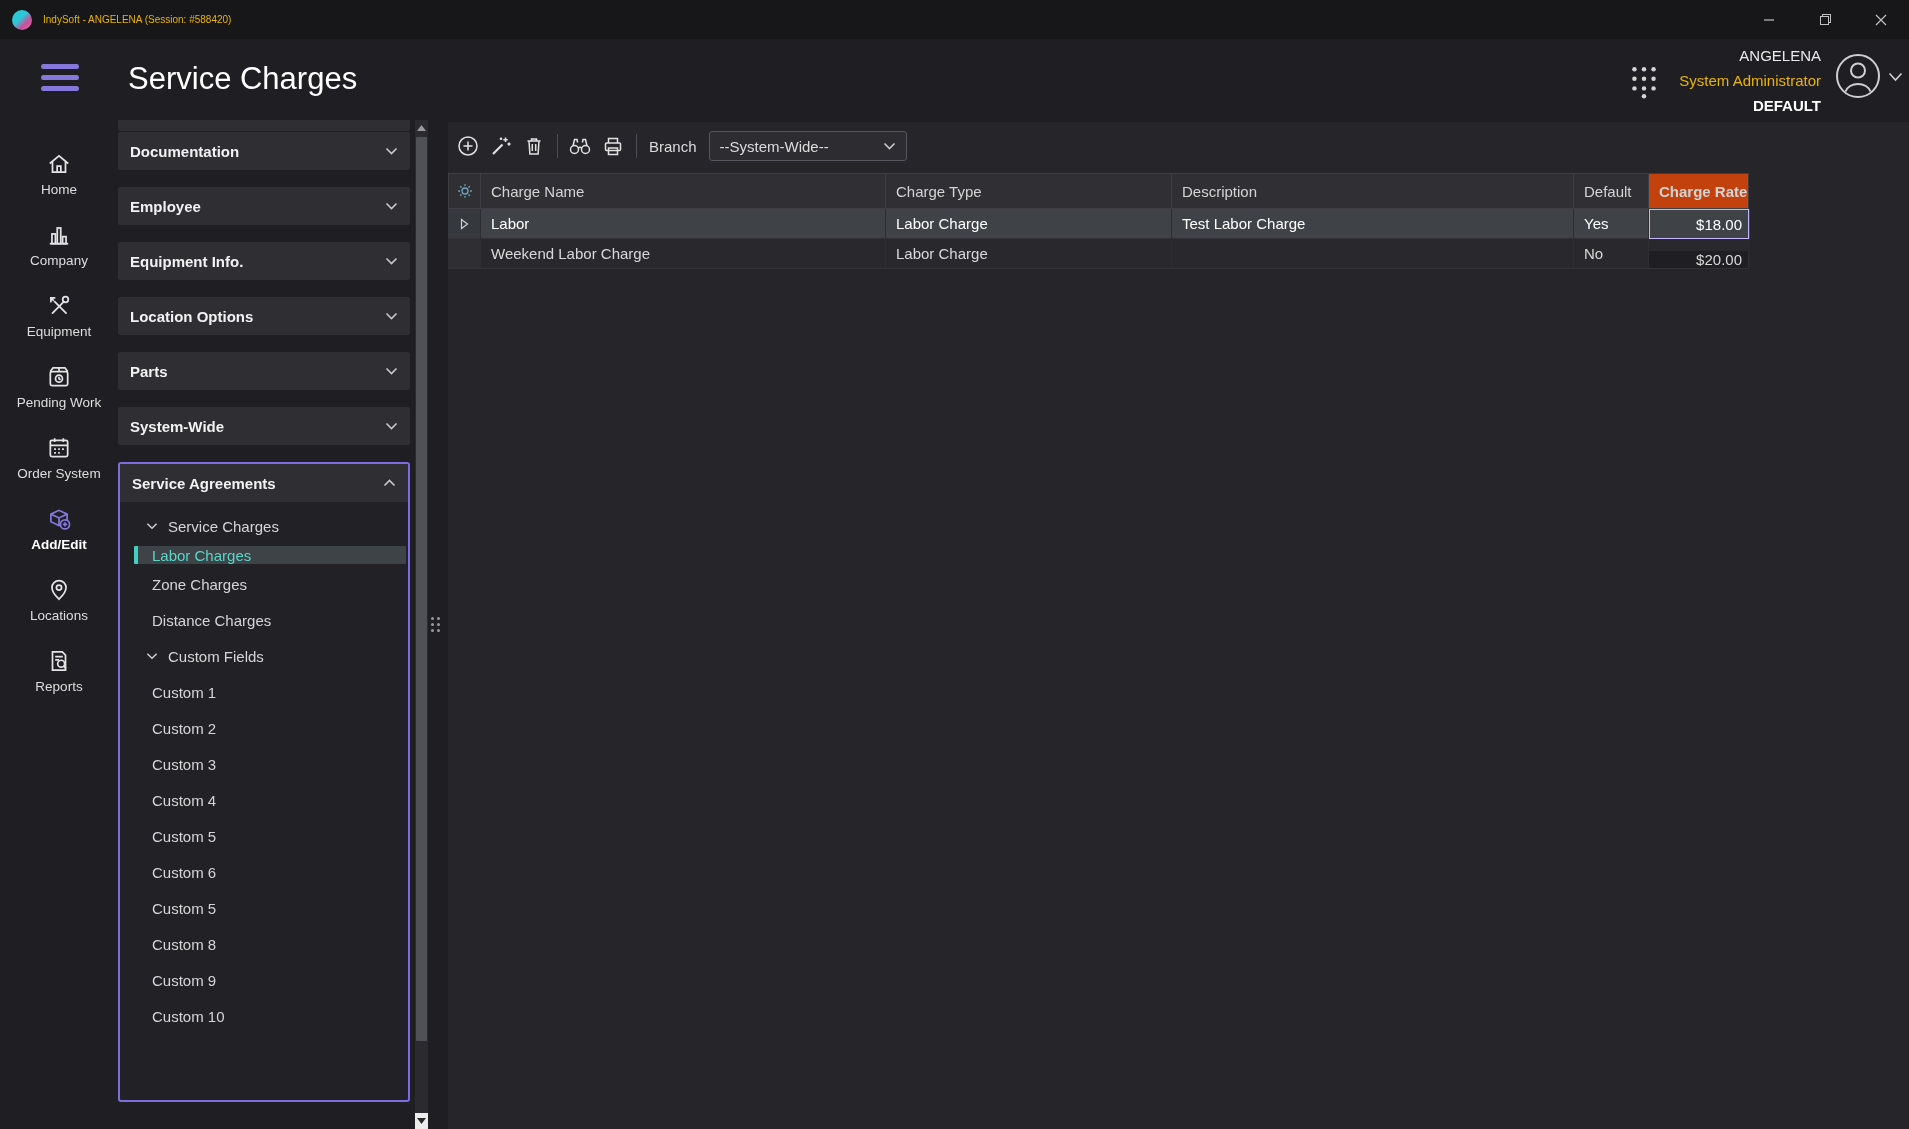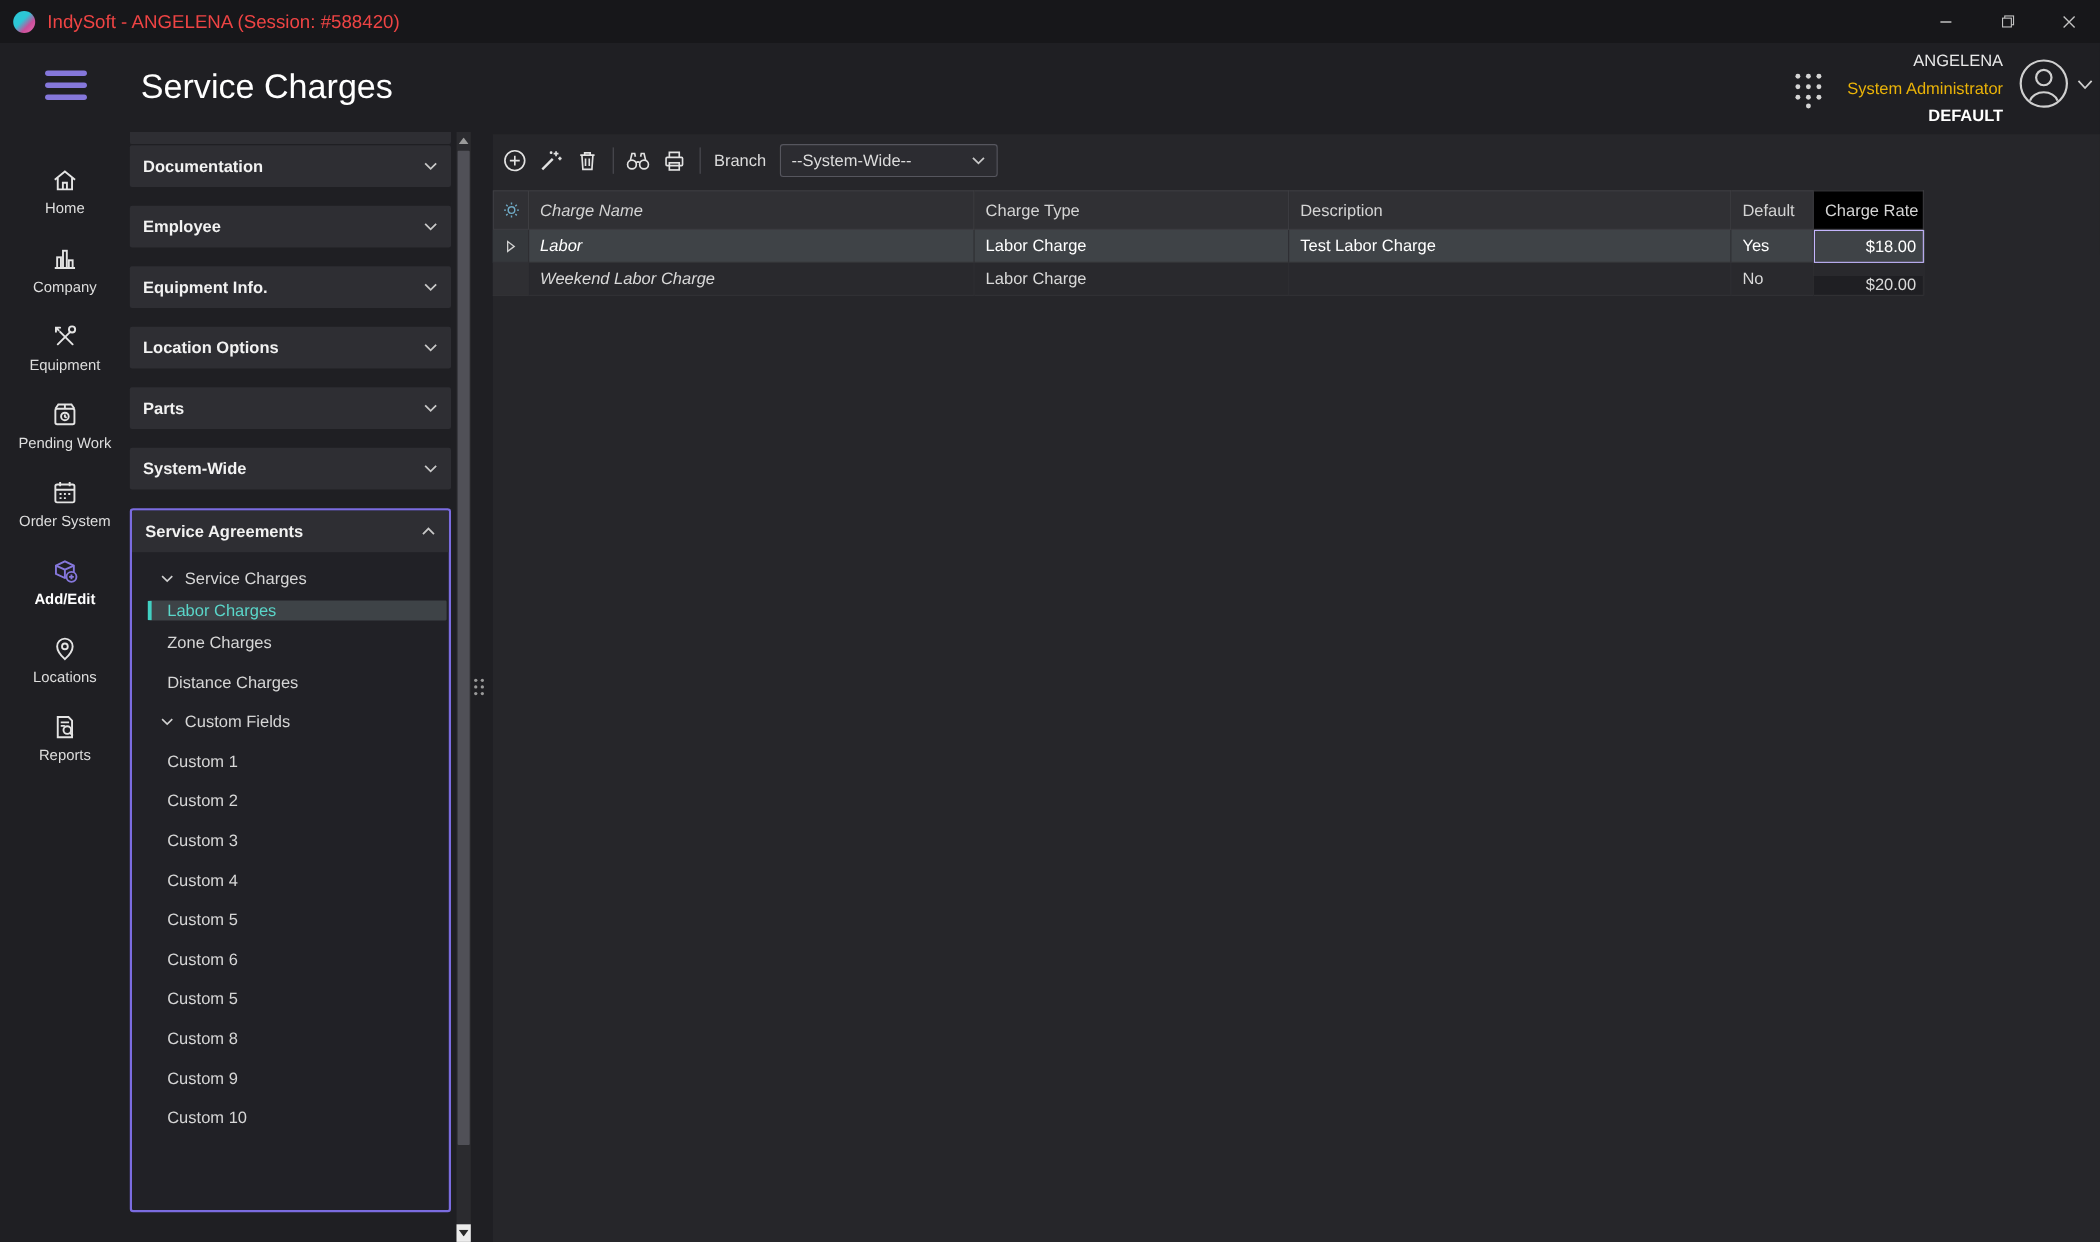--- a/index.html
+++ b/index.html
@@ -5,21 +5,21 @@
   * { margin:0; padding:0; box-sizing:border-box; }
   html,body { width:1909px; height:1129px; overflow:hidden; background:#1f1f23;
               font-family:"Liberation Sans", sans-serif; }
   svg { display:block; }
 
   
   .titlebar { position:absolute; left:0; top:0; width:1909px; height:39px;
               background:#17171a; display:flex; align-items:center; z-index:9; }
   .logo { width:20px; height:20px; border-radius:50%; margin-left:12px;
           background:linear-gradient(135deg,#2cc7d6 0%,#2cc7d6 42%,#c94f9b 68%,#e86ab0 100%); }
-  .tb-title { margin-left:11px; font-size:17px; color:#ef4444; }
+  .tb-title { margin-left:11px; font-size:10px; color:#eab308; }
   .tb-controls { margin-left:auto; display:flex; height:100%; }
   .tb-btn { width:56px; height:100%; display:flex; align-items:center; justify-content:center; color:#c2c2c2; cursor:pointer; }
 
   
   .header { position:absolute; left:0; top:39px; width:1909px; height:83px; }
   .hamburger { position:absolute; left:41px; top:25px; width:38px; cursor:pointer; }
   .hamburger span { display:block; height:5px; border-radius:2.5px; background:#8577DB; margin-bottom:6px; }
   .page-title { position:absolute; left:128px; top:22px; font-size:31px; font-weight:400; color:#ffffff; }
   .apps-icon { position:absolute; right:250px; top:26px; color:#d5d5d5; cursor:pointer; }
   .user-text { position:absolute; right:88px; top:4px; text-align:right; font-size:15px; line-height:25px; }
@@ -75,25 +75,25 @@
   .branch-label { font-size:15px; color:#dcdcdc; margin:0 12px 0 2px; }
   .branch-select { width:198px; height:30px; background:#2c2c31; border:1px solid #56565e; border-radius:3px;
                    display:flex; align-items:center; padding:0 10px; font-size:15px; color:#dcdcdc; cursor:pointer; }
   .branch-select .sel-chevron { margin-left:auto; color:#c8c8c8; display:flex; }
 
   
   .grid { position:absolute; left:0; top:51px; width:1302px; }
   .g-header, .g-row { display:flex; }
   .gc { display:flex; align-items:center; padding:0 10px; font-size:15px; overflow:hidden; white-space:nowrap; }
   .c0 { width:33px; justify-content:center; padding:0; }
-  .c1 { width:405px;font-style:italic; } .c2 { width:286px; } .c3 { width:402px; } .c4 { width:75px; } .c5 { width:100px; }
+  .c1 { width:405px; } .c2 { width:286px; } .c3 { width:402px; } .c4 { width:75px; } .c5 { width:100px; }
   .g-header .gc { height:36px; background:#303034; color:#d4d4d4;
                   border-top:1px solid #3e3e42; border-bottom:1px solid #3e3e42; border-right:1px solid #3e3e42; }
   .g-header .c0 { border-left:1px solid #3e3e42; color:#6fa9c4; }
-  .g-header .c5 { background:#000000; }
+  .g-header .c5 { background:#c2410c;font-weight:bold; }
   .g-row { height:30px; }
   .g-row .gc { border-right:1px solid #2e2e32; border-bottom:1px solid #323236; }
   .g-row.sel { background:#3f4347; color:#ffffff; }
   .g-row.sel .c0 { background:#35383c; color:#d0d0d0; }
   .g-row.sel .c5 { border:1px solid #c4b5fd; justify-content:flex-end; padding-right:6px; }
   .g-row.alt { background:#29292d; color:#d9d9d9; }
   .g-row.alt .c0 { background:#2f2f33; }
   .g-row.alt .c5 { background:#1f1f23; justify-content:flex-end; padding-right:6px;margin-top:12px; }
 </style>
 </head>

